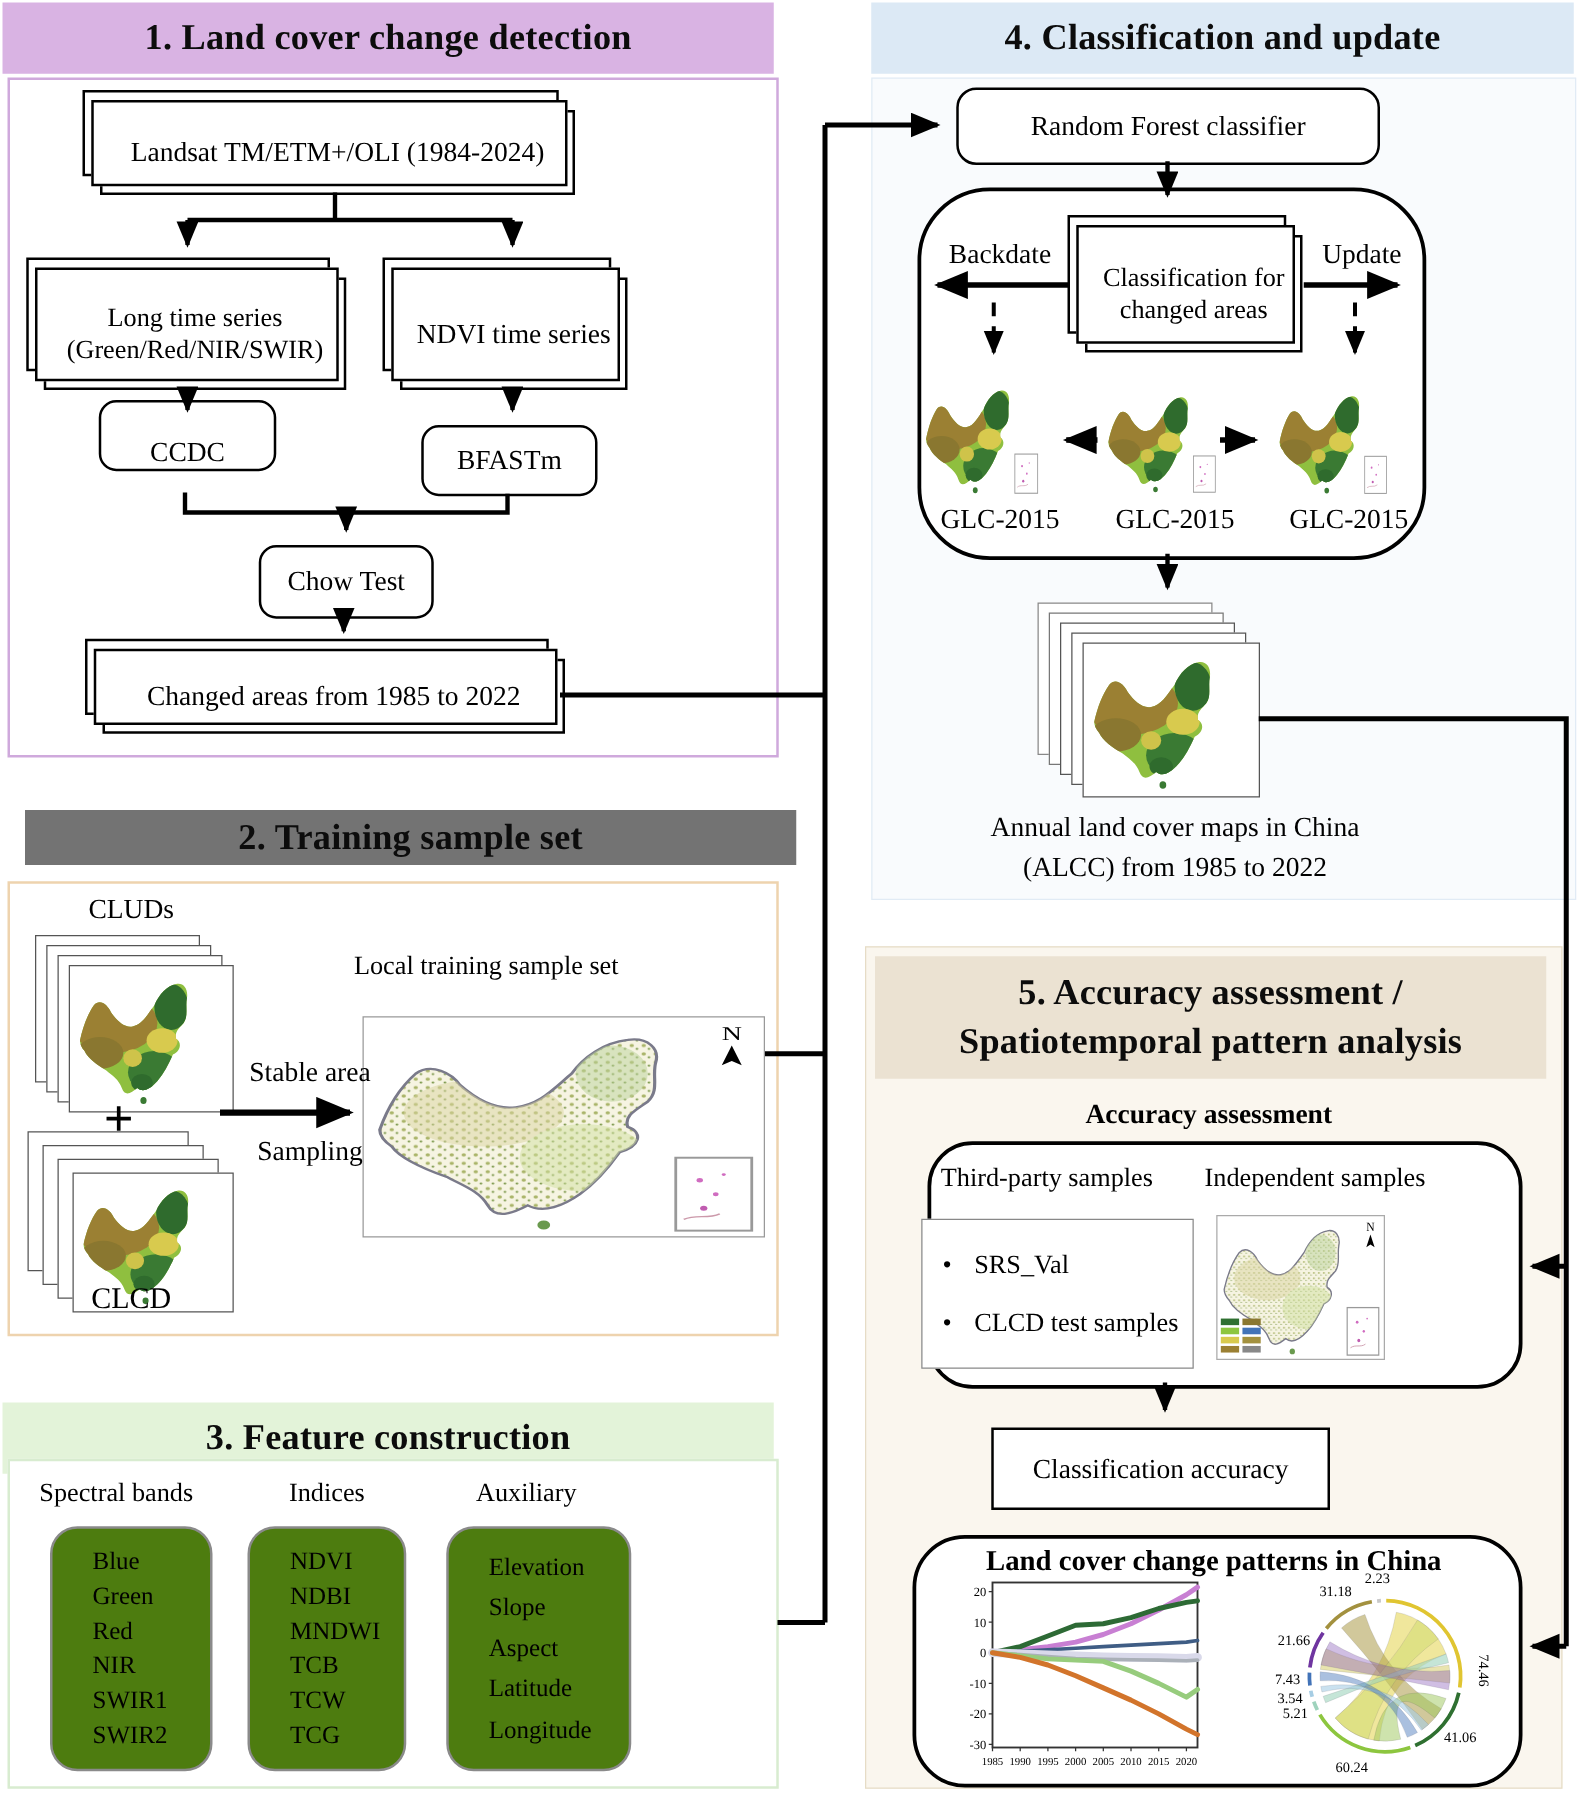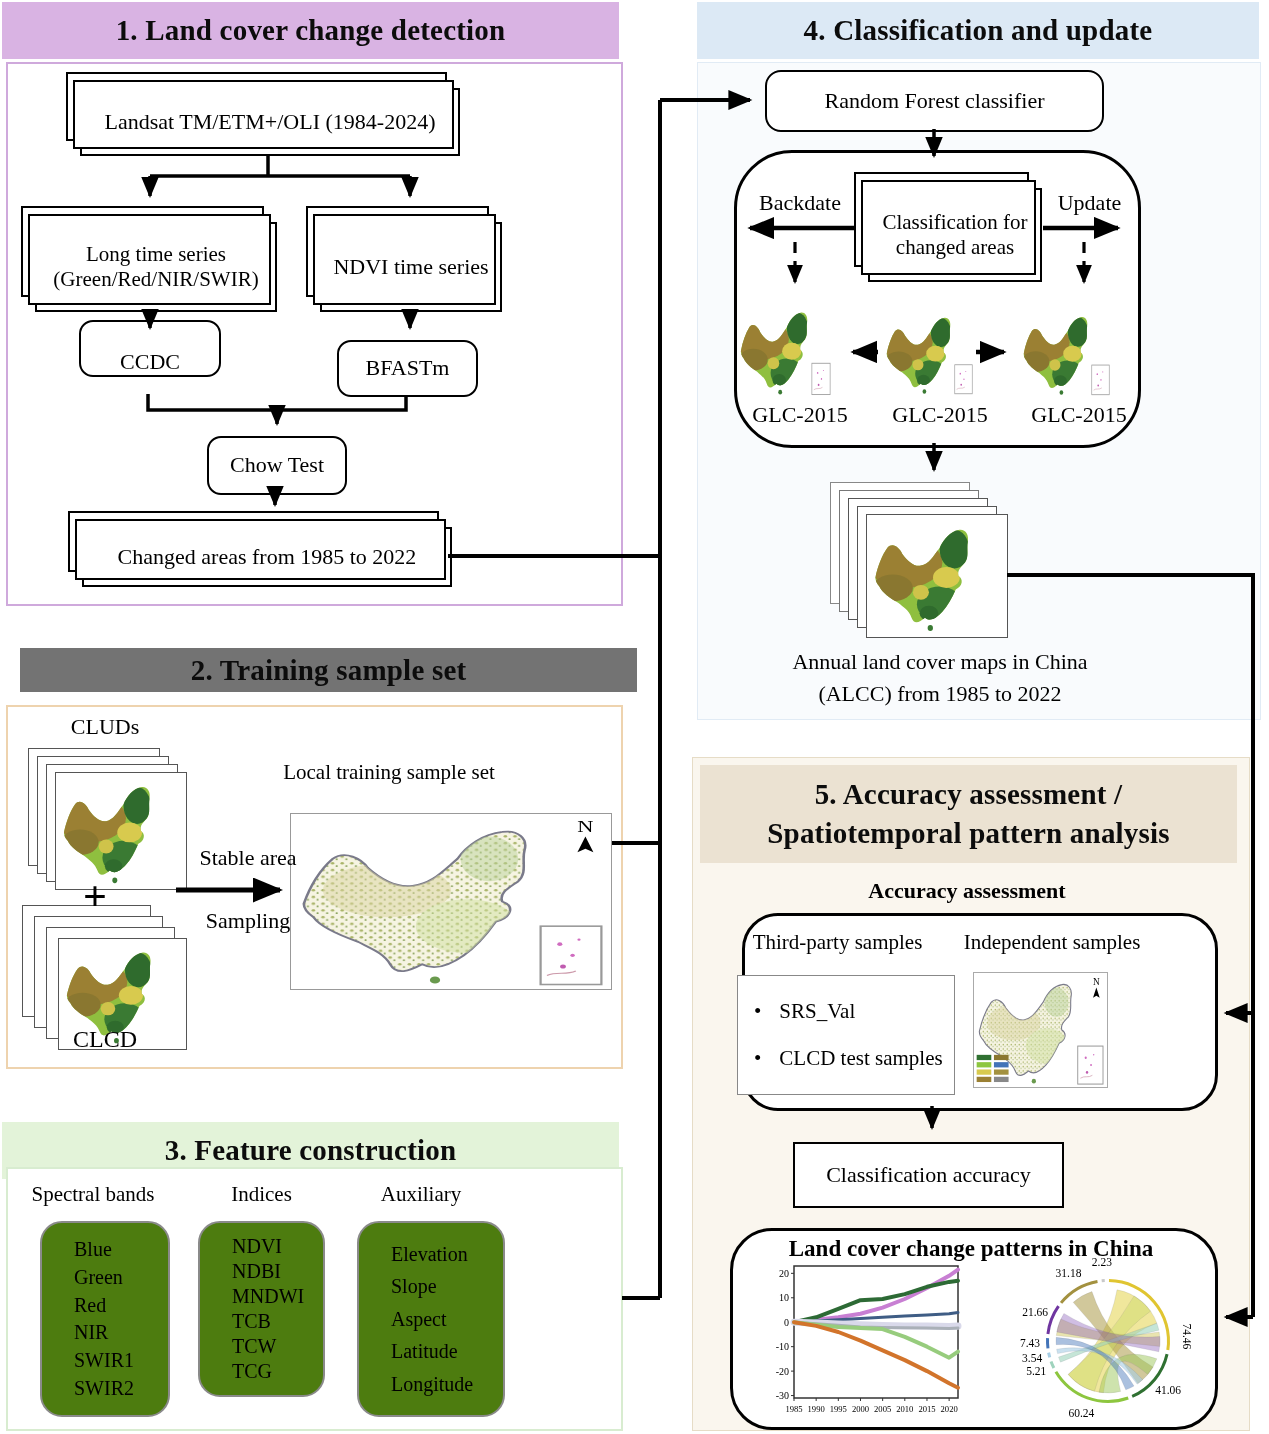--- a/index.html
+++ b/index.html
@@ -175,21 +175,21 @@
   <div class="fcolhdr" style="left:357px;top:1182px;width:128px;">Auxiliary</div>
 
   <div class="fbox" style="left:40px;top:1221px;width:130px;height:196px;">
     <span>Blue</span>
     <span>Green</span>
     <span>Red</span>
     <span>NIR</span>
     <span>SWIR1</span>
     <span>SWIR2</span>
   </div>
-  <div class="fbox" style="left:198px;top:1221px;width:127px;height:176px;">
+  <div class="fbox" style="left:198px;top:1221px;width:127px;height:196px;">
     <span>NDVI</span>
     <span>NDBI</span>
     <span>MNDWI</span>
     <span>TCB</span>
     <span>TCW</span>
     <span>TCG</span>
   </div>
   <div class="fbox" style="left:357px;top:1221px;width:148px;height:196px;">
     <span>Elevation</span>
     <span>Slope</span>

